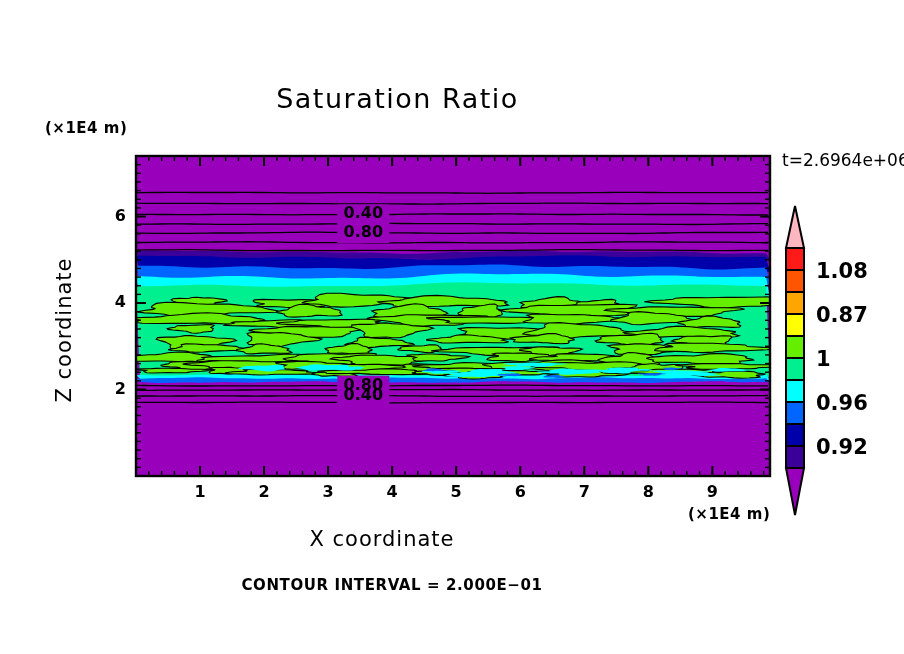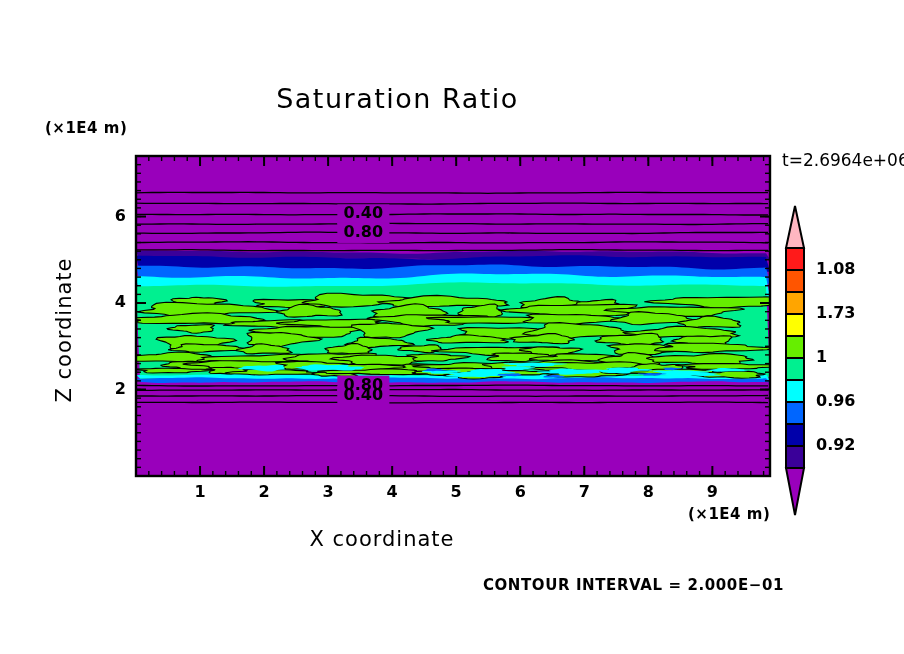--- a/index.html
+++ b/index.html
@@ -22,25 +22,25 @@
     font-size:21px;letter-spacing:1px;
   }
   #xunits{left:688px;top:505px;font-size:15px;font-weight:700;letter-spacing:.5px;}
   #yaxis-title{
     position:absolute;left:-31px;top:318px;width:190px;text-align:center;
     font-size:21px;letter-spacing:1px;color:#000;
     transform:rotate(-90deg);transform-origin:center center;
     white-space:pre;font-family:"DejaVu Sans",sans-serif;
   }
   #caption{
-    left:0;top:576px;width:784px;text-align:right;
+    left:0;top:576px;width:784px;text-align:center;
     font-size:15px;font-weight:700;letter-spacing:.6px;
   }
   .tick-lbl{font-size:16px;font-weight:700;text-align:center;}
-  .cb-lbl{font-size:16px;font-weight:700;}
+  .cb-lbl{font-size:21px;font-weight:700;}
   svg{position:absolute;left:0;top:0;}
 </style>
 </head>
 <body>
 
 <div id="stage">
 
   <div class="txt" id="title">Saturation Ratio</div>
   <div class="txt" id="yunits">(×1E4 m)</div>
   <div class="txt" id="tlabel">t=2.6964e+06</div>
@@ -408,21 +408,21 @@
       <div class="txt tick-lbl" style="left: 628.323px; top: 482px; width: 40px;">8</div>
       <div class="txt tick-lbl" style="left: 692.364px; top: 482px; width: 40px;">9</div>
     </div>
   <div id="ytick-labels">
       <div class="txt tick-lbl" style="left: 104px; top: 378.514px; width: 22px; text-align: right;">2</div>
       <div class="txt tick-lbl" style="left: 104px; top: 292.027px; width: 22px; text-align: right;">4</div>
       <div class="txt tick-lbl" style="left: 104px; top: 205.541px; width: 22px; text-align: right;">6</div>
     </div>
   <div id="cbar-labels">
       <div class="txt cb-lbl" style="left: 816px; top: 259px;">1.08</div>
-      <div class="txt cb-lbl" style="left: 816px; top: 303px;">1.73</div>
+      <div class="txt cb-lbl" style="left: 816px; top: 303px;">0.87</div>
       <div class="txt cb-lbl" style="left: 816px; top: 347px;">1</div>
       <div class="txt cb-lbl" style="left: 816px; top: 391px;">0.96</div>
       <div class="txt cb-lbl" style="left: 816px; top: 435px;">0.92</div>
     </div>
   <div id="contour-label-texts">
       <div class="txt" style="left: 337.343px; top: 203.378px; width: 52px; text-align: center; font-size: 16px; font-weight: 700;">0.40</div>
       <div class="txt" style="left: 337.343px; top: 221.973px; width: 52px; text-align: center; font-size: 16px; font-weight: 700;">0.80</div>
       <div class="txt" style="left: 337.343px; top: 374.622px; width: 52px; text-align: center; font-size: 16px; font-weight: 700;">0.80</div>
       <div class="txt" style="left: 337.343px; top: 385px; width: 52px; text-align: center; font-size: 16px; font-weight: 700;">0.40</div>
     </div>

